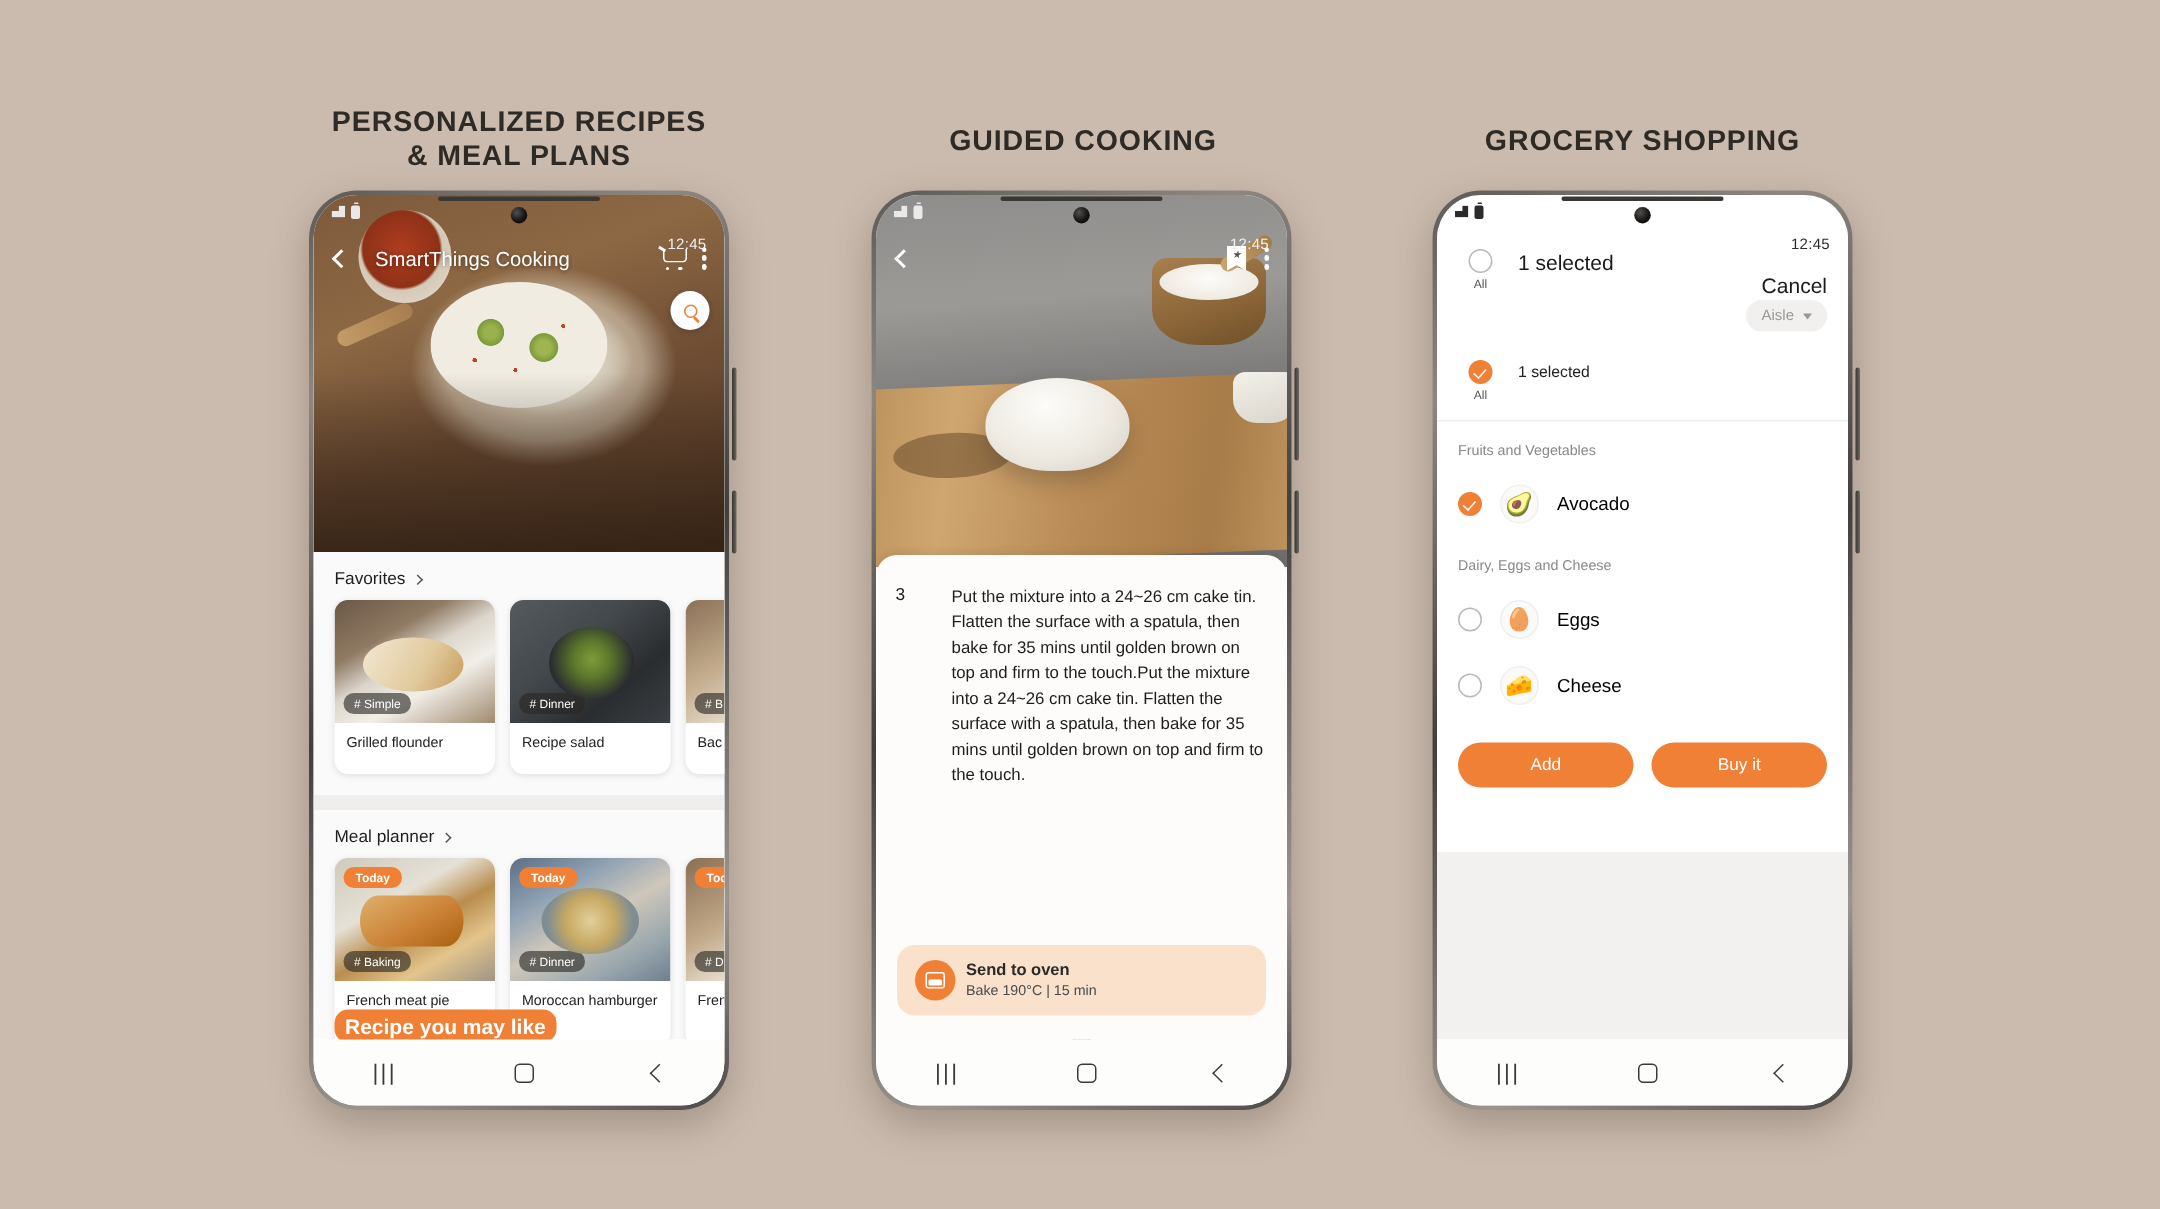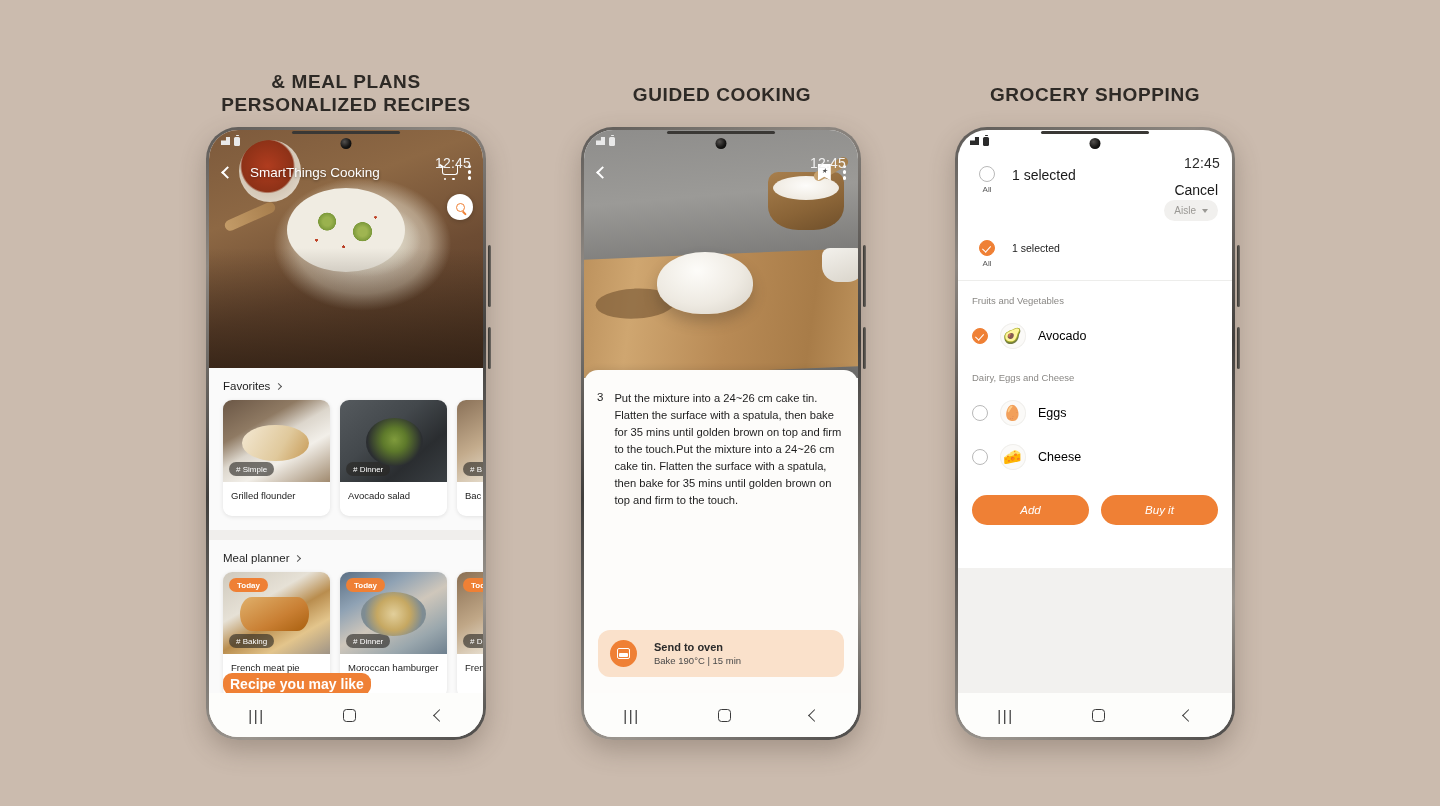--- a/index.html
+++ b/index.html
@@ -59,21 +59,21 @@
   .statusbar {
     position: absolute; top: 0; left: 0; right: 0; height: 22px;
     display: flex; align-items: center; justify-content: space-between;
     padding: 0 12px; font-size: 9.5px; z-index: 40;
     pointer-events: none;
   }
   .sb-left { display: flex; align-items: center; gap: 4px; }
   .sig { width: 9px; height: 8px; }
   .batt { width: 6px; height: 9px; border-radius: 1.5px; position: relative; }
   .batt:after { content:''; position:absolute; left:1.5px; top:-1.6px; width:3px; height:1.4px; border-radius:1px; background:inherit; }
-  .clock { font-size: 14px; letter-spacing: .2px; margin-top: 44px; }
+  .clock { font-size: 10px; letter-spacing: .2px; margin-top: 44px; }
   .dark-sb .sig, .dark-sb .batt { background: #2b2b2b; }
   .dark-sb .clock { color: #2b2b2b; }
   .light-sb .sig, .light-sb .batt { background: #e9e9e9; }
   .light-sb .clock { color: #f1f1f1; }
   .sig { clip-path: polygon(0 100%, 100% 100%, 100% 0, 55% 0, 55% 45%, 0 45%); }
 
   
   .punch {
     position: absolute; top: 8px; left: 50%; transform: translateX(-50%);
     width: 11px; height: 11px; border-radius: 50%;
@@ -299,26 +299,26 @@
   .mini-oven { width:12px; height:10px; border-radius:2px; background:#f0f0ee; border:1.2px solid #8a8a88; position:relative; z-index:2; }
   .mini-oven:after { content:''; position:absolute; left:1px; right:1px; bottom:1px; height:5px; background:#ef9c3b; border-radius:1px; }
 
   .p2-sheet {
     position:absolute; top:240px; left:0; right:0; bottom:44px;
     background:#fdfcfa; border-radius:14px 14px 0 0; z-index:18;
     box-shadow: 0 -2px 6px rgba(0,0,0,.08);
   }
   .step { display:flex; gap:11px; padding:20px 15px 0 13px; }
   .step-no { font-size:11.5px; color:#1d1d1d; padding-top:1px; }
-  .step-txt { font-size:11.2px; line-height:1.52; color:#1d1d1d; }
+  .step-txt { font-size:11.2px; line-height:1.52; color:#1d1d1d;margin-left:20px; }
 
   .oven-card {
     position:absolute; left:14px; right:14px; bottom:16px;
     background:#fae1cb; border-radius:12px;
-    display:flex; align-items:center; gap:17px; padding:10px 12px;
+    display:flex; align-items:center; gap:7px; padding:10px 12px;
   }
   .oven-circ {
     width:27px; height:27px; border-radius:50%; background:#ef8035;
     display:flex; align-items:center; justify-content:center; flex:0 0 27px;
   }
   .oven-glyph { width:13px; height:11px; border:1.4px solid #fff; border-radius:2px; position:relative; }
   .oven-glyph:after { content:''; position:absolute; left:1.3px; right:1.3px; bottom:1.3px; height:4px; background:#fff; border-radius:1px; }
   .oven-t1 { font-size:11px; font-weight:bold; color:#2a2a2a; }
   .oven-t2 { font-size:9.5px; color:#4a4a4a; margin-top:2px; }
 
@@ -346,35 +346,35 @@
   .aisle-t { font-size:10px; color:#9a9894; }
   .caret { width:0; height:0; border-left:3.6px solid transparent; border-right:3.6px solid transparent; border-top:4.2px solid #9a9894; }
 
   .p3-list { position:absolute; top:100px; left:0; right:0; bottom:44px; background:#fff; }
   .p3-sel-row { display:flex; align-items:flex-start; padding:10px 14px 12px; border-bottom:1px solid #ededeb; }
   .p3-sel-row .lbl { font-size:10.5px; color:#222; margin-left:10px; margin-top:2px; font-weight:500; }
   .p3-cat { font-size:9.5px; color:#8a8885; padding:14px 14px 8px; }
   .p3-item { display:flex; align-items:center; padding:9px 14px; gap:12px; }
   .thumb { width:26px; height:26px; border-radius:50%; display:flex; align-items:center; justify-content:center; font-size:15px; background:#fbfaf8; box-shadow:0 0 0 1px #f0efec inset; }
   .p3-item .nm { font-size:12.5px; color:#000000; }
-  .p3-actions { display:flex; gap:12px; padding:16px 14px 0;font-style:italic; }
+  .p3-actions { display:flex; gap:12px; padding:16px 14px 0; }
   .btn-o {
     flex:1; background:#ef8035; color:#fff; text-align:center;
     padding:9px 0; border-radius:18px; font-size:11.5px;
   }
   .p3-blank { position:absolute; left:0; right:0; bottom:44px; height:125px; background:#f2f1ef; }
 </style>
 </head>
 <body>
 
 <div class="stage">
 
   <div class="caption" id="cap1">
+    <span>PERSONALIZED RECIPES</span>
     <span>&amp; MEAL PLANS</span>
-    <span>PERSONALIZED RECIPES</span>
   </div>
   <div class="caption" id="cap2">
     <span>GUIDED COOKING</span>
   </div>
   <div class="caption" id="cap3">
     <span>GROCERY SHOPPING</span>
   </div>
 
   <div class="phone" id="phone1">
     <div class="sidebtn sb-vol"></div>
@@ -431,21 +431,21 @@
           <div class="card">
             <div class="card-img img-flounder">
               <div class="card-tag"># Simple</div>
             </div>
             <div class="card-name">Grilled flounder</div>
           </div>
           <div class="card">
             <div class="card-img img-avosalad">
               <div class="card-tag"># Dinner</div>
             </div>
-            <div class="card-name">Avocado salad</div>
+            <div class="card-name">Recipe salad</div>
           </div>
           <div class="card">
             <div class="card-img img-bacon">
               <div class="card-tag"># B</div>
             </div>
             <div class="card-name">Bac</div>
           </div>
         </div>
 
         <div class="sec-gap"></div>

